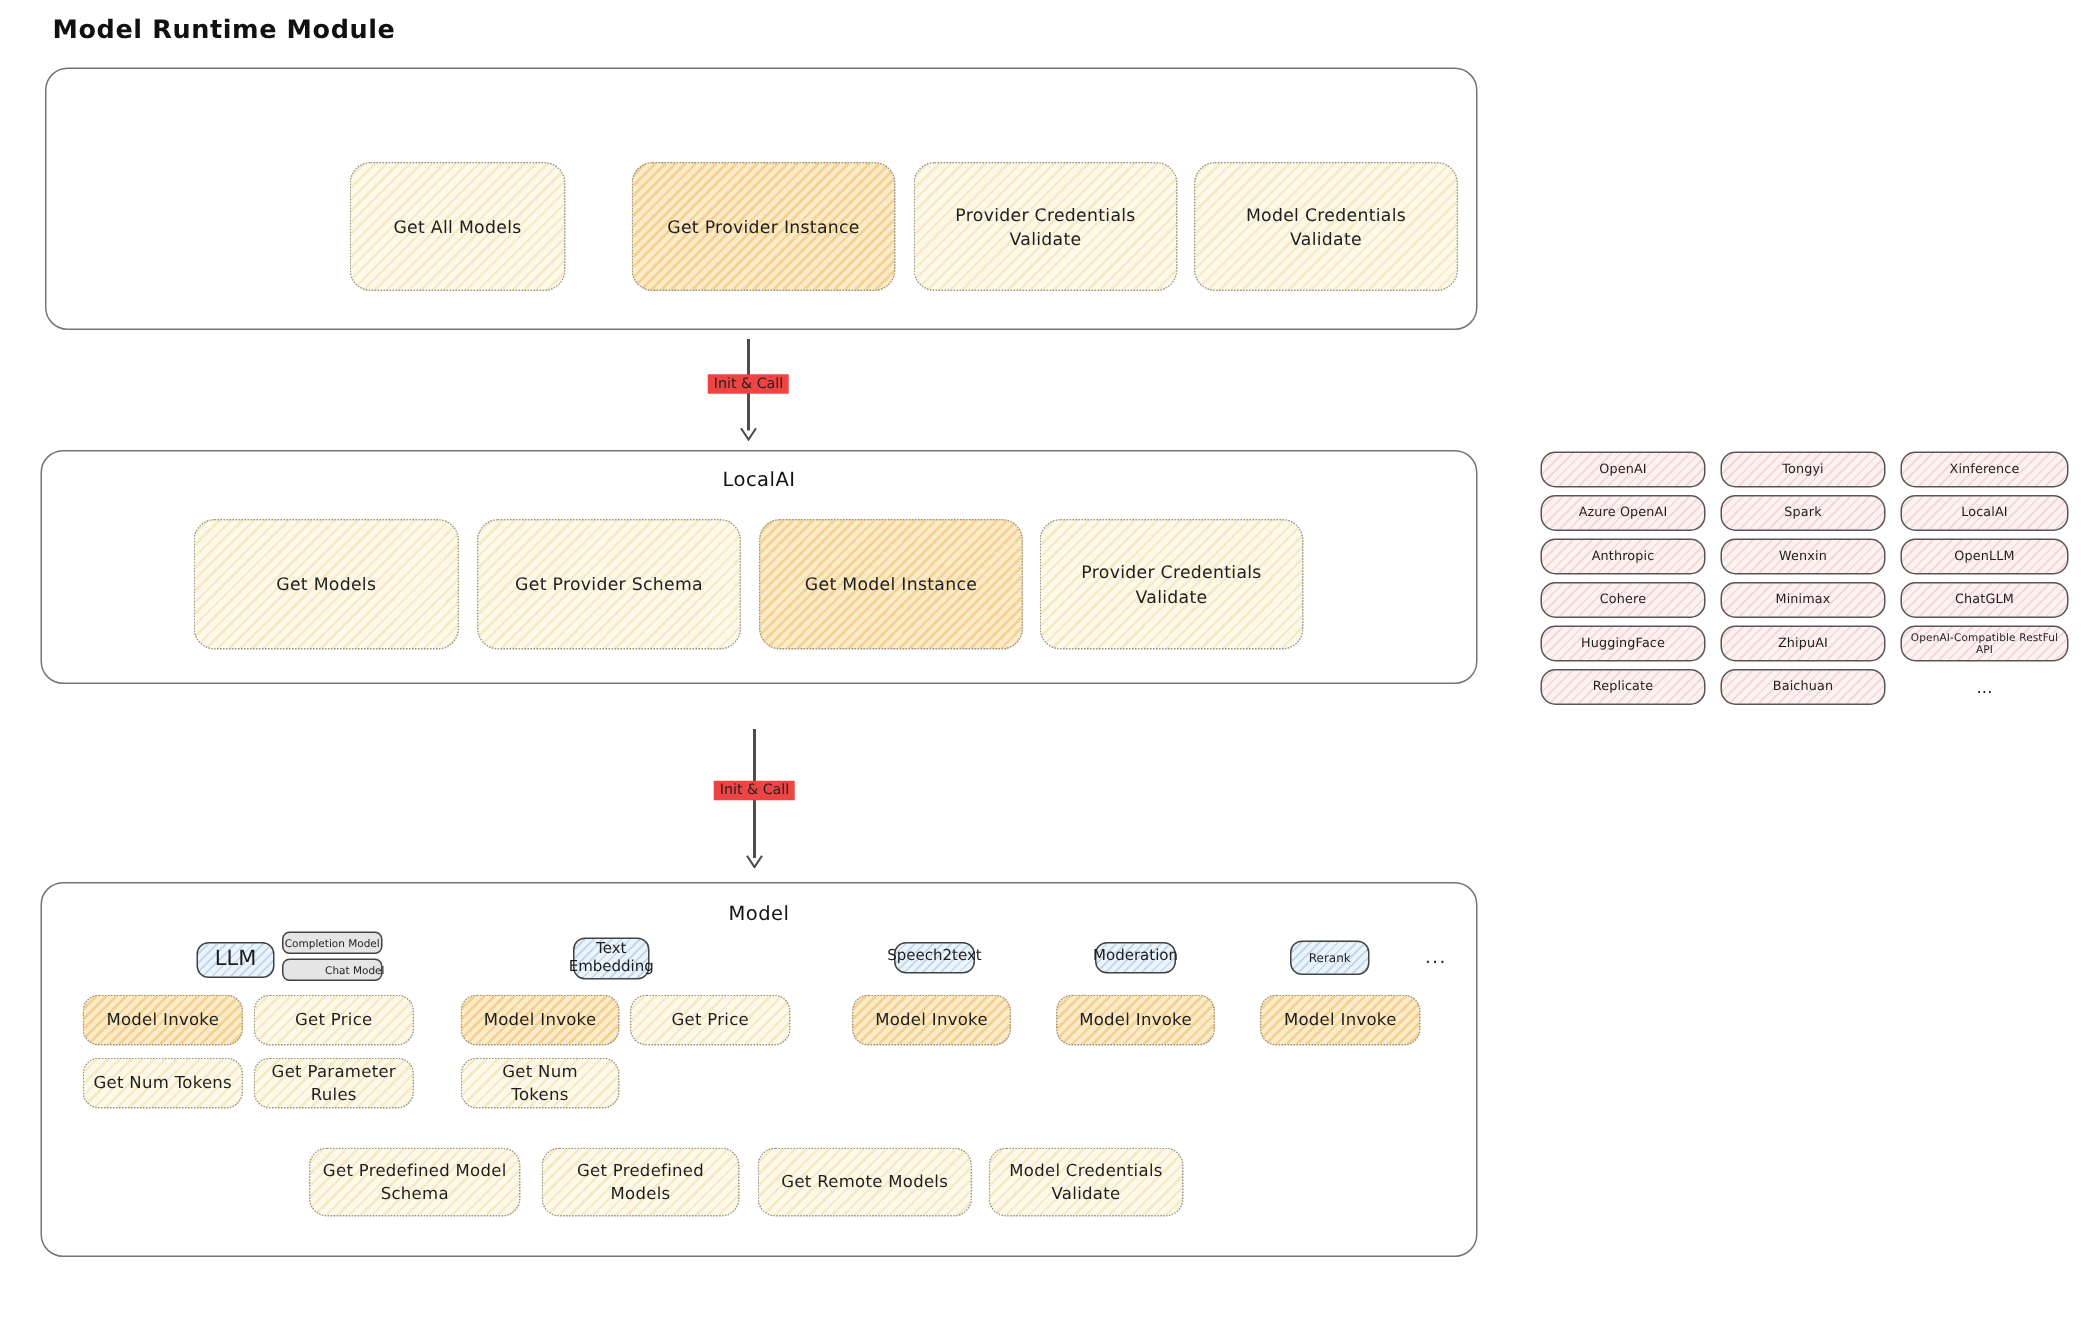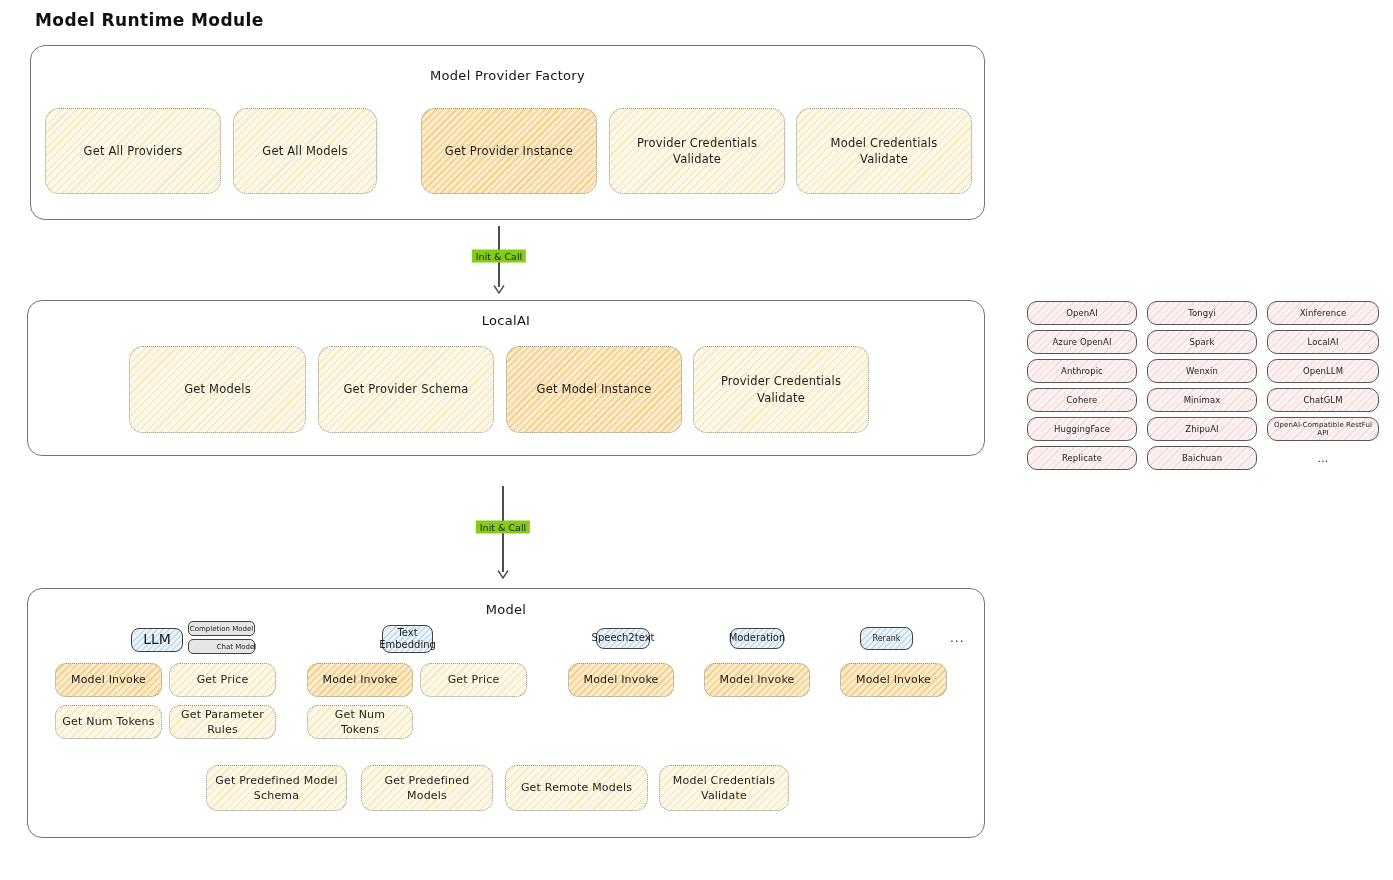--- a/index.html
+++ b/index.html
@@ -82,31 +82,29 @@
 
   
   .arrow { position:absolute; }
   .arrow .line {
     position:absolute; left:50%; top:0; bottom:7px; width:1.6px;
     margin-left:-0.8px; background:#4d4d4d;
   }
   .arrow svg { position:absolute; left:50%; bottom:0; margin-left:-6px; }
   .arrow .lbl {
     position:absolute; left:50%; top:44%; transform:translate(-50%,-50%);
-    background:#84cc16; padding:1px 4px; font-size:9.5px; white-space:nowrap; color:#222;
+    background:#ef4444; padding:1px 4px; font-size:9.5px; white-space:nowrap; color:#222;
   }
 </style>
 </head>
 <body>
 
 <div class="page-title">Model Runtime Module</div>
 
 <div class="panel" style="left:30px; top:45px; width:955px; height:175px;">
-  <div class="panel-title" style="top:22px;">Model Provider Factory</div>
-  <div class="btn" style="left:14px;  top:62px; width:176px; height:86px;">Get All Providers</div>
   <div class="btn" style="left:202px; top:62px; width:144px; height:86px;text-align:center;">Get All Models</div>
   <div class="btn hl" style="left:390px; top:62px; width:176px; height:86px;">Get Provider Instance</div>
   <div class="btn" style="left:578px; top:62px; width:176px; height:86px;">Provider Credentials Validate</div>
   <div class="btn" style="left:765px; top:62px; width:176px; height:86px;">Model Credentials Validate</div>
 </div>
 
 <div class="arrow" style="left:467px; top:226px; width:64px; height:68px;">
   <div class="line"></div>
   <svg width="12" height="9" viewBox="0 0 12 9">
     <polyline points="1,0.5 6,8 11,0.5" fill="none" stroke="#4d4d4d" stroke-width="1.4"></polyline>

